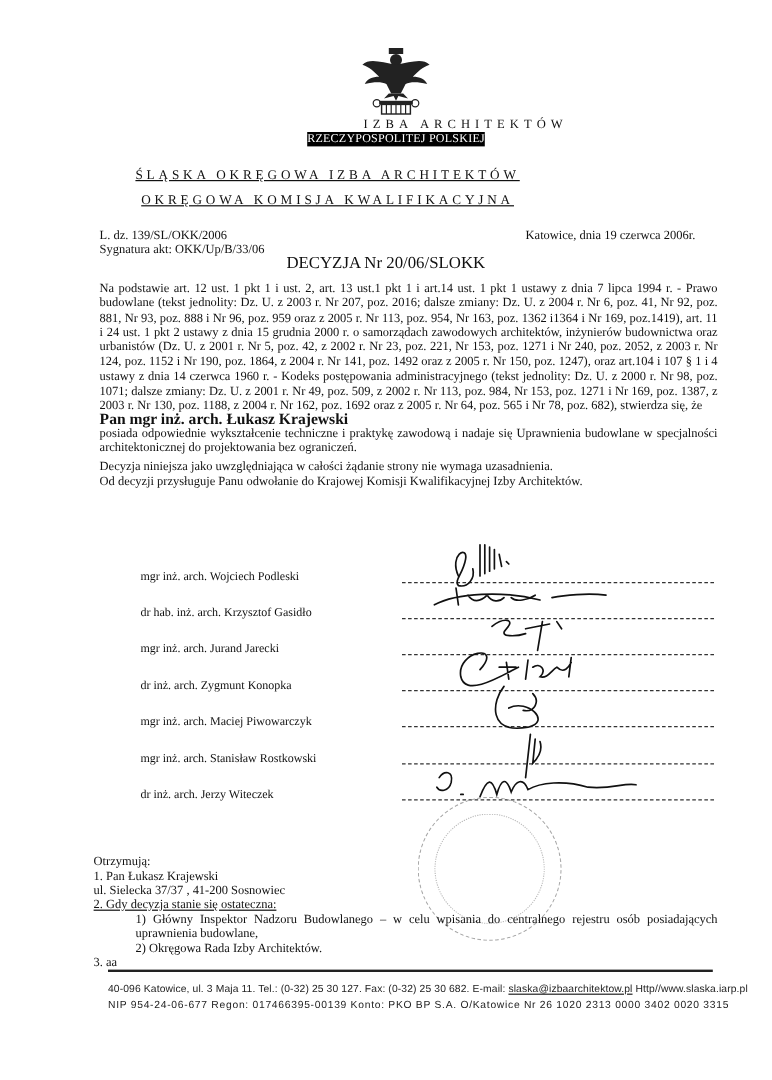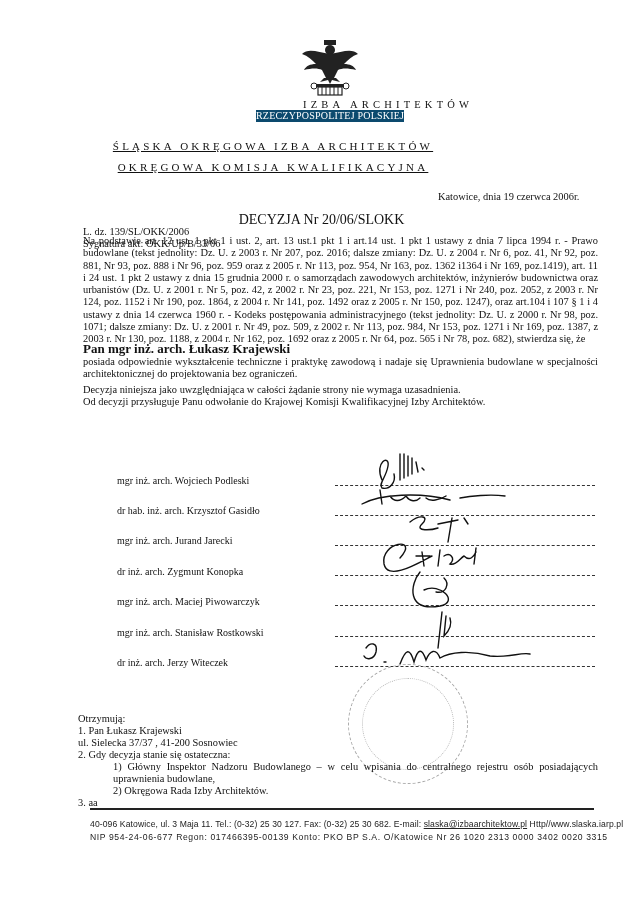--- a/index.html
+++ b/index.html
@@ -1,23 +1,23 @@
 <!DOCTYPE html>
 <html><head>
 <meta charset="utf-8">
 <style>
   html, body { margin:0; padding:0; background:#ffffff; }
   body { width:643px; height:900px; position:relative; overflow:hidden; font-family:"Liberation Serif", serif; color:#111; }
   .abs { position:absolute; }
   .logo { left:298px; top:38px; width:64px; height:62px; }
   .org1 { left:255px; top:99px; width:150px; text-align:center; font-size:10.5px; letter-spacing:4.2px; white-space:nowrap;margin-left:48px; }
-  .org2 { left:256px; top:110px; width:148px; text-align:center; background:#0c4a6e; color:#fff; font-size:10px; line-height:12px; white-space:nowrap; letter-spacing:0.2px; }
+  .org2 { left:256px; top:110px; width:148px; text-align:center; background:#000000; color:#fff; font-size:10px; line-height:12px; white-space:nowrap; letter-spacing:0.2px; }
   .chamber { left:0; width:546px; text-align:center; font-size:11px; letter-spacing:3.2px;text-decoration:underline; }
   .t { font-size:10.4px; line-height:12.3px; }
-  .left-meta { left:83px; top:191px;margin-top:35px; }
+  .left-meta { left:83px; top:191px; }
   .date { left:438px; top:191px; }
   .title { left:0; width:643px; top:212px; text-align:center; font-size:14px; }
   .body-p { left:83px; width:515px; text-align:justify; }
   .name { left:83px; top:341px; font-size:13px; font-weight:bold; }
   .member { left:117px; font-size:10px; }
   .sig-line { left:335px; width:260px; border-bottom:1px dashed #333; height:0; }
   .footer-rule { left:90px; width:504px; top:808px; height:0; border-top:2px solid #222; }
   .footer { font-family:"Liberation Sans", sans-serif; font-size:8.6px; color:#222; letter-spacing:0.1px; white-space:nowrap; }
   .footer a { color:#222; text-decoration:underline; }
   .stamp { left:348px; top:664px; width:118px; height:118px; border-radius:50%; border:1.5px dashed #aaa; }
@@ -97,21 +97,21 @@
     <path d="M40 212 C46 196 50 196 54 210 C58 196 62 196 66 208 C70 198 76 196 80 206 C90 200 110 198 130 204 C150 206 160 200 170 202"></path>
   </g>
 </svg>
 
 <div class="abs stamp"></div>
 <div class="abs stamp-inner"></div>
 
 <div class="abs t" style="left:78px;top:713px;">Otrzymują:</div>
 <div class="abs t" style="left:78px;top:725px;">1. Pan Łukasz Krajewski</div>
 <div class="abs t" style="left:78px;top:737px;">ul. Sielecka 37/37 , 41-200 Sosnowiec</div>
-<div class="abs t" style="left:78px;top:749px;">2. Gdy decyzja stanie się ostateczna:</div>
+<div class="abs t" style="left:78px;top:749px;text-decoration:underline;">2. Gdy decyzja stanie się ostateczna:</div>
 <div class="abs t" style="left:113px;top:761px;width:485px;text-align:justify;">1) Główny Inspektor Nadzoru Budowlanego – w celu wpisania do centralnego rejestru osób posiadających uprawnienia budowlane,</div>
 <div class="abs t" style="left:113px;top:785px;">2) Okręgowa Rada Izby Architektów.</div>
 <div class="abs t" style="left:78px;top:797px;">3. aa</div>
 
 <div class="abs footer-rule"></div>
 <div class="abs footer" style="left:90px;top:819px;">
   <span>40-096 Katowice, ul. 3 Maja 11. Tel.: (0-32) 25 30 127. Fax: (0-32) 25 30 682. E-mail: </span><a>slaska@izbaarchitektow.pl</a><span> Http//www.slaska.iarp.pl</span>
 </div>
 <div class="abs footer" style="left:90px;top:832px;letter-spacing:0.6px;">NIP 954-24-06-677 Regon: 017466395-00139 Konto: PKO BP S.A. O/Katowice Nr 26 1020 2313 0000 3402 0020 3315</div>
 

